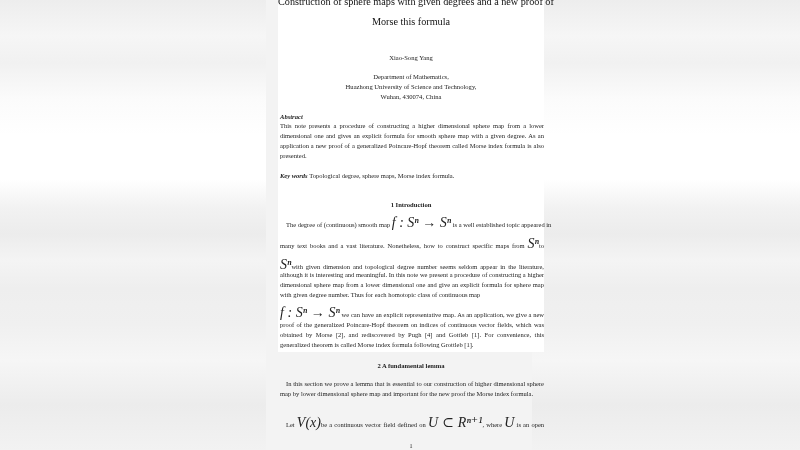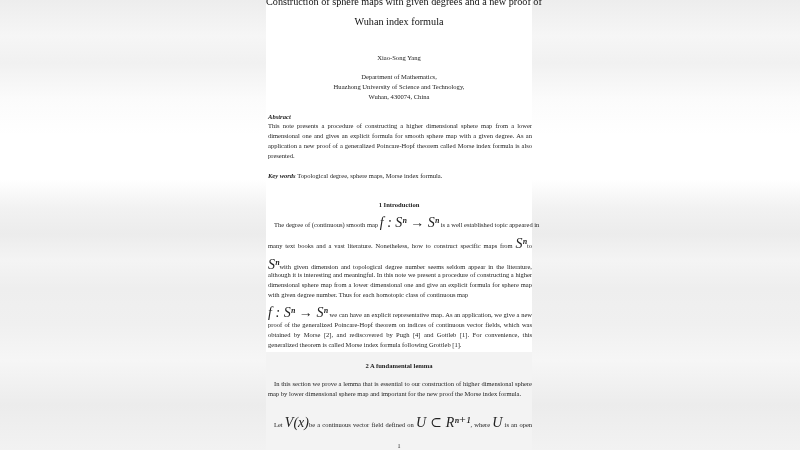--- a/index.html
+++ b/index.html
@@ -10,21 +10,21 @@
     color:#1a1a1a;
   }
   .bg-blur {
     position:absolute; top:0; bottom:0; width:266px;
     background:
       linear-gradient(180deg, #ededed 0%, #f6f6f6 8%, #f1f1f1 14%, #fbfbfb 22%, #ffffff 30%, #ffffff 40%, #f2f2f2 46%, #ececec 52%, #f4f4f4 58%, #eeeeee 64%, #f0f0f0 72%, #f6f6f6 80%, #ececec 90%, #f2f2f2 100%);
   }
   .bg-left { left:0; }
   .bg-right { right:0; width:268px; }
   .page {
-    position:absolute; left:266px; top:0; width:266px; height:352px;
+    position:absolute; left:278px; top:0; width:266px; height:352px;
     background:#ffffff;
   }
   .abs { position:absolute; white-space:nowrap; }
   .title {
     left:0; width:266px; text-align:center; font-size:10.2px; color:#111;
   }
   .center { left:0; width:266px; text-align:center; font-size:6.6px; color:#222; }
   .heading { font-weight:bold; }
   .para {
     position:absolute; left:2px; width:264px; font-size:6.5px; line-height:10px;
@@ -40,21 +40,21 @@
 </style>
 </head>
 <body>
 
 <div class="bg-blur bg-left"></div>
 <div class="bg-blur bg-right"></div>
 
 <div class="page">
 
   <div class="abs title" style="top:-4px;">Construction of sphere maps with given degrees and a new proof of</div>
-  <div class="abs title" style="top:16px;">Wuhan index formula</div>
+  <div class="abs title" style="top:16px;">Morse this formula</div>
 
   <div class="abs center" style="top:54px;">Xiao-Song Yang</div>
 
   <div class="abs center" style="top:73px;">Department of Mathematics,</div>
   <div class="abs center" style="top:83px;">Huazhong University of Science and Technology,</div>
   <div class="abs center" style="top:93px;">Wuhan, 430074, China</div>
 
   <div class="abs abstract-label" style="top:113px; left:2px;">Abstract</div>
   <div class="para" style="top:121px;">This note presents a procedure of constructing a higher dimensional sphere map from a lower dimensional one and gives an explicit formula for smooth sphere map with a given degree. As an application a new proof of a generalized Poincare-Hopf theorem called Morse index formula is also presented.</div>
 

